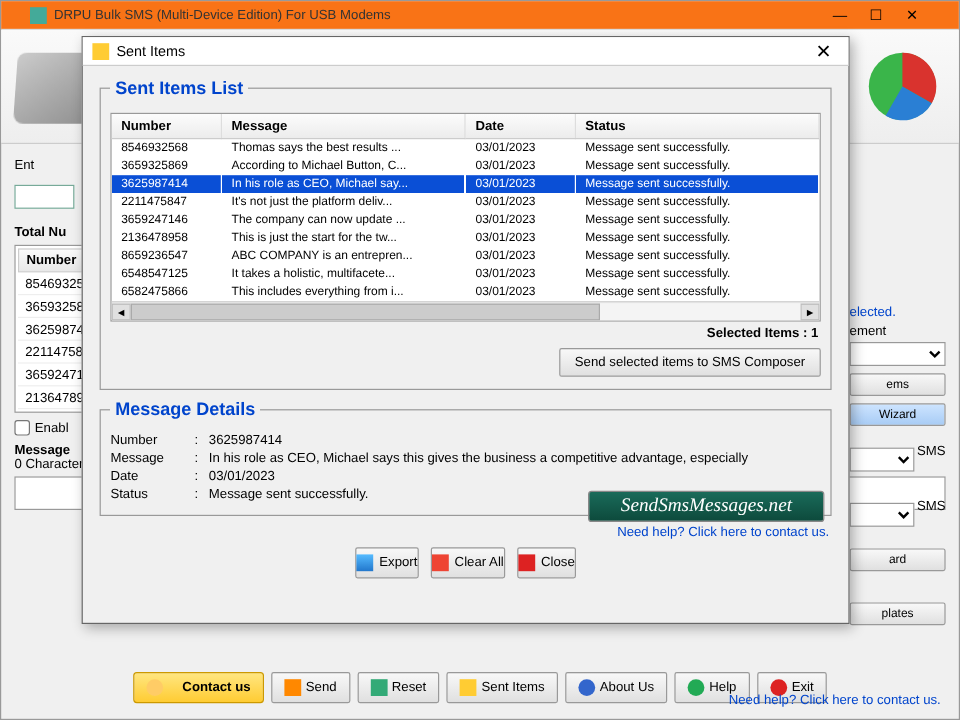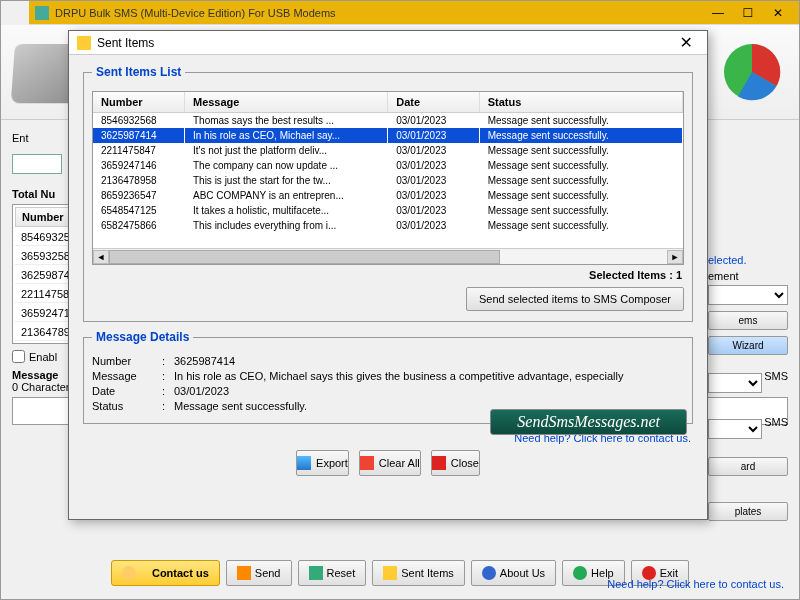--- a/index.html
+++ b/index.html
@@ -1,19 +1,19 @@
 <!DOCTYPE html>
 <html><head>
 <meta charset="utf-8">
 <style>
 * { box-sizing: border-box; margin: 0; padding: 0; font-family: 'Segoe UI', Tahoma, sans-serif; font-size: 11px; }
 body { background: #fff; width: 800px; height: 600px; overflow: hidden; position: relative; }
 
 .main-window { width: 800px; height: 600px; border: 1px solid #999; background: #f0f0f0; }
-.titlebar { height: 24px; background: #eab308; border-bottom: 1px solid #ddd; display: flex; align-items: center; padding: 0 6px; margin-left: 28px; }
+.titlebar { height: 24px; background: #f97316; border-bottom: 1px solid #ddd; display: flex; align-items: center; padding: 0 24px; }
 .titlebar-icon { width: 14px; height: 14px; background: #4a9; margin-right: 6px; }
 .titlebar-text { flex: 1; font-size: 11px; color: #333; }
 .titlebar-btn { width: 30px; height: 20px; display: flex; align-items: center; justify-content: center; font-size: 12px; cursor: pointer; }
 
 .header-strip { height: 95px; background: linear-gradient(#fafafa, #eee); border-bottom: 1px solid #ccc; display: flex; align-items: center; padding: 0 12px; justify-content: space-between; }
 .modem-img { width: 80px; height: 60px; background: linear-gradient(145deg, #ccc, #888); border-radius: 8px; transform: perspective(100px) rotateX(10deg); }
 .pie-chart { width: 70px; height: 70px; position: relative; }
 .pie-chart svg { width: 100%; height: 100%; }
 .label-row { display: flex; align-items: center; gap: 6px; margin: 4px 0; }
 .text-input { border: 1px solid #7a9; height: 20px; padding: 0 4px; background: #fff; }
@@ -37,21 +37,21 @@
 .help-link2 { position: absolute; bottom: 10px; right: 16px; color: #0044cc; cursor: pointer; font-size: 11px;}
 
 
 .dialog { position: absolute; top: 30px; left: 68px; width: 640px; height: 490px; background: #f0f0f0; border: 1px solid #666; box-shadow: 3px 3px 10px rgba(0,0,0,0.3); z-index: 100; }
 .dialog-titlebar { height: 24px; background: #fff; border-bottom: 1px solid #ccc; display: flex; align-items: center; padding: 0 8px; }
 .dialog-titlebar-text { flex: 1; font-size: 12px; }
 .dialog-close { font-size: 16px; cursor: pointer; padding: 0 6px; }
 
 .dialog-body { padding: 10px 14px; }
 .fieldset { border: 1px solid #999; padding: 8px; margin-bottom: 8px; background: #f0f0f0; }
-.fieldset legend { color: #0044cc; font-weight: bold; padding: 0 4px; font-size: 12px; }
+.fieldset legend { color: #0044cc; font-weight: bold; padding: 0 4px; font-size: 15px; }
 .info-row { display: flex; justify-content: space-between; margin: 4px 2px; font-weight: bold; }
 .grid-wrap { border: 1px solid #999; background: #fff; height: 174px; overflow: hidden; margin-top: 4px; position: relative; }
 .grid-table { width: 100%; border-collapse: collapse; }
 .grid-table th { background: linear-gradient(#fcfcfc,#ececec); border-right: 1px solid #ddd; border-bottom: 1px solid #ccc; padding: 4px 8px; text-align: left; font-weight: bold; font-size: 11px; }
 .grid-table td { padding: 2px 8px; border-right: 1px solid transparent; white-space: nowrap; overflow: hidden; text-overflow: ellipsis; font-size: 10px; }
 .grid-table tr.selected td { background: #0a4fd6; color: #fff; }
 .col-num { width: 90px; }
 .col-msg { width: 200px; max-width: 200px; }
 .col-date { width: 90px; }
 .col-status { width: 200px; }
@@ -228,20 +228,26 @@
             <th class="col-status">Status</th>
           </tr>
             </thead>
           <tbody id="grid-rows">
               <tr>
                 <td class="col-num">8546932568</td>
                 <td class="col-msg">Thomas says the best results ...</td>
                 <td class="col-date">03/01/2023</td>
                 <td class="col-status">Message sent successfully.</td>
               </tr>
+              <tr>
+                <td class="col-num">3659325869</td>
+                <td class="col-msg">According to Michael Button, C...</td>
+                <td class="col-date">03/01/2023</td>
+                <td class="col-status">Message sent successfully.</td>
+              </tr>
               <tr class="selected">
                 <td class="col-num">3625987414</td>
                 <td class="col-msg">In his role as CEO, Michael say...</td>
                 <td class="col-date">03/01/2023</td>
                 <td class="col-status">Message sent successfully.</td>
               </tr>
               <tr>
                 <td class="col-num">2211475847</td>
                 <td class="col-msg">It's not just the platform deliv...</td>
                 <td class="col-date">03/01/2023</td>

